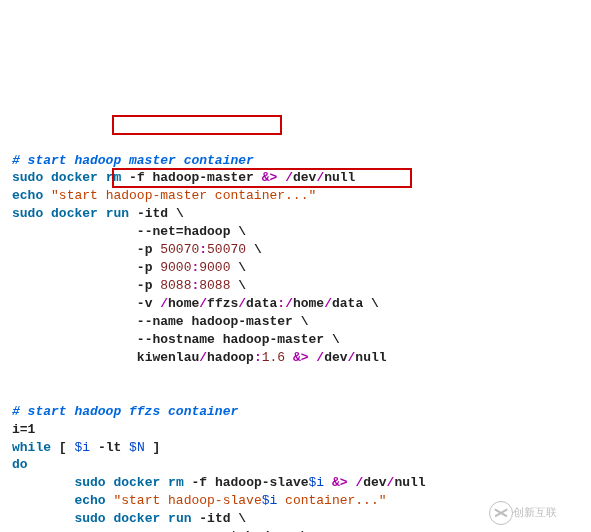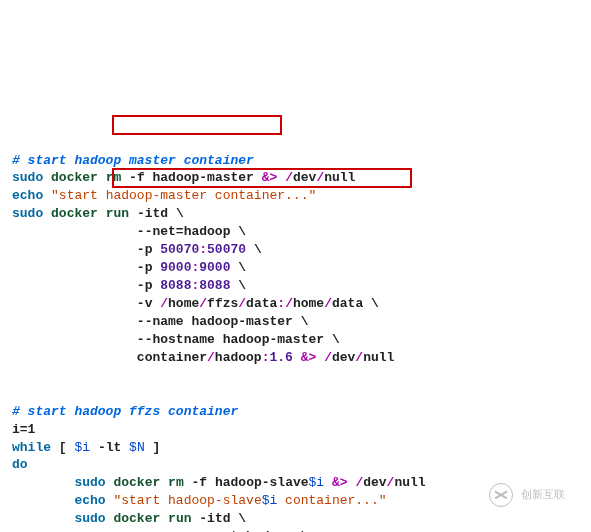--- a/index.html
+++ b/index.html
@@ -11,44 +11,44 @@
     background: #ffffff;
     color: #222;
     white-space: pre;
     position: relative;
     width: 591px;
     height: 532px;
     box-sizing: border-box;
     overflow: hidden;
   }
   .kw   { color: #0369a1; font-weight: bold; }  
-  .cmd  { color: #14532d; font-weight: bold; }  
+  .cmd  { color: #0369a1; font-weight: bold; }  
   .str  { color: #c04000; }                     
-  .num  { color: #4c1d95; font-weight: bold; }  
+  .num  { color: #7f1d1d; font-weight: normal; }  
   .sym  { color: #aa00aa; font-weight: bold; }
   .var  { color: #0044cc; }
   .sep  { color: #aa00aa; font-weight: bold; }  
   .cmt  { color: #0066dd; font-style: italic; font-weight: bold; margin-top: 46px; }
   .plain{ color: #222; font-weight: bold; }
   .box {
     position: absolute;
     border: 2px solid #cc0000;
     box-sizing: border-box;
     pointer-events: none;
   }
   .watermark {
     position: absolute;
-    bottom: 24px;
+    bottom: 6px;
     right: 10px;
     width: 92px;
     height: 26px;
     opacity: 0.55;
     display: flex;
     align-items: center;
-    gap: 8px;
+    gap: 0;
   }
   .watermark-icon {
     width: 22px; height: 22px;
     border: 1.5px solid #888;
     border-radius: 50%;
     position: relative;
   }
   .watermark-icon::before,
   .watermark-icon::after {
     content: "";
@@ -72,21 +72,21 @@
 <span class="kw">sudo</span> <span class="cmd">docker</span> <span class="cmd">rm</span> <span class="plain">-f</span> <span class="plain">hadoop-master</span> <span class="sym">&amp;&gt;</span> <span class="sep">/</span><span class="plain">dev</span><span class="sep">/</span><span class="plain">null</span>
 <span class="kw">echo</span> <span class="str">"start hadoop-master container..."</span>
 <span class="kw">sudo</span> <span class="cmd">docker</span> <span class="cmd">run</span> <span class="plain">-itd</span> <span class="plain">\</span>
                 <span class="plain">--net=hadoop</span> <span class="plain">\</span>
                 <span class="plain">-p </span><span class="num">50070</span><span class="sep">:</span><span class="num">50070</span> <span class="plain">\</span>
                 <span class="plain">-p </span><span class="num">9000</span><span class="sep">:</span><span class="num">9000</span> <span class="plain">\</span>
                 <span class="plain">-p </span><span class="num">8088</span><span class="sep">:</span><span class="num">8088</span> <span class="plain">\</span>
                 <span class="plain">-v </span><span class="sep">/</span><span class="plain">home</span><span class="sep">/</span><span class="plain">ffzs</span><span class="sep">/</span><span class="plain">data</span><span class="sep">:</span><span class="sep">/</span><span class="plain">home</span><span class="sep">/</span><span class="plain">data</span> <span class="plain">\</span>
                 <span class="plain">--name hadoop-master</span> <span class="plain">\</span>
                 <span class="plain">--hostname hadoop-master</span> <span class="plain">\</span>
-                <span class="plain">container</span><span class="sep">/</span><span class="plain">hadoop</span><span class="sep">:</span><span class="num">1.6</span> <span class="sym">&amp;&gt;</span> <span class="sep">/</span><span class="plain">dev</span><span class="sep">/</span><span class="plain">null</span>
+                <span class="plain">kiwenlau</span><span class="sep">/</span><span class="plain">hadoop</span><span class="sep">:</span><span class="num">1.6</span> <span class="sym">&amp;&gt;</span> <span class="sep">/</span><span class="plain">dev</span><span class="sep">/</span><span class="plain">null</span>
 
 
 <span class="cmt"># start hadoop ffzs container</span>
 <span class="plain">i=1</span>
 <span class="kw">while</span> <span class="plain">[</span> <span class="var">$i</span> <span class="plain">-lt</span> <span class="var">$N</span> <span class="plain">]</span>
 <span class="kw">do</span>
         <span class="kw">sudo</span> <span class="cmd">docker</span> <span class="cmd">rm</span> <span class="plain">-f</span> <span class="plain">hadoop-slave</span><span class="var">$i</span> <span class="sym">&amp;&gt;</span> <span class="sep">/</span><span class="plain">dev</span><span class="sep">/</span><span class="plain">null</span>
         <span class="kw">echo</span> <span class="str">"start hadoop-slave</span><span class="var">$i</span><span class="str"> container..."</span>
         <span class="kw">sudo</span> <span class="cmd">docker</span> <span class="cmd">run</span> <span class="plain">-itd</span> <span class="plain">\</span>
                         <span class="plain">--net=hadoop</span> <span class="plain">\</span>

